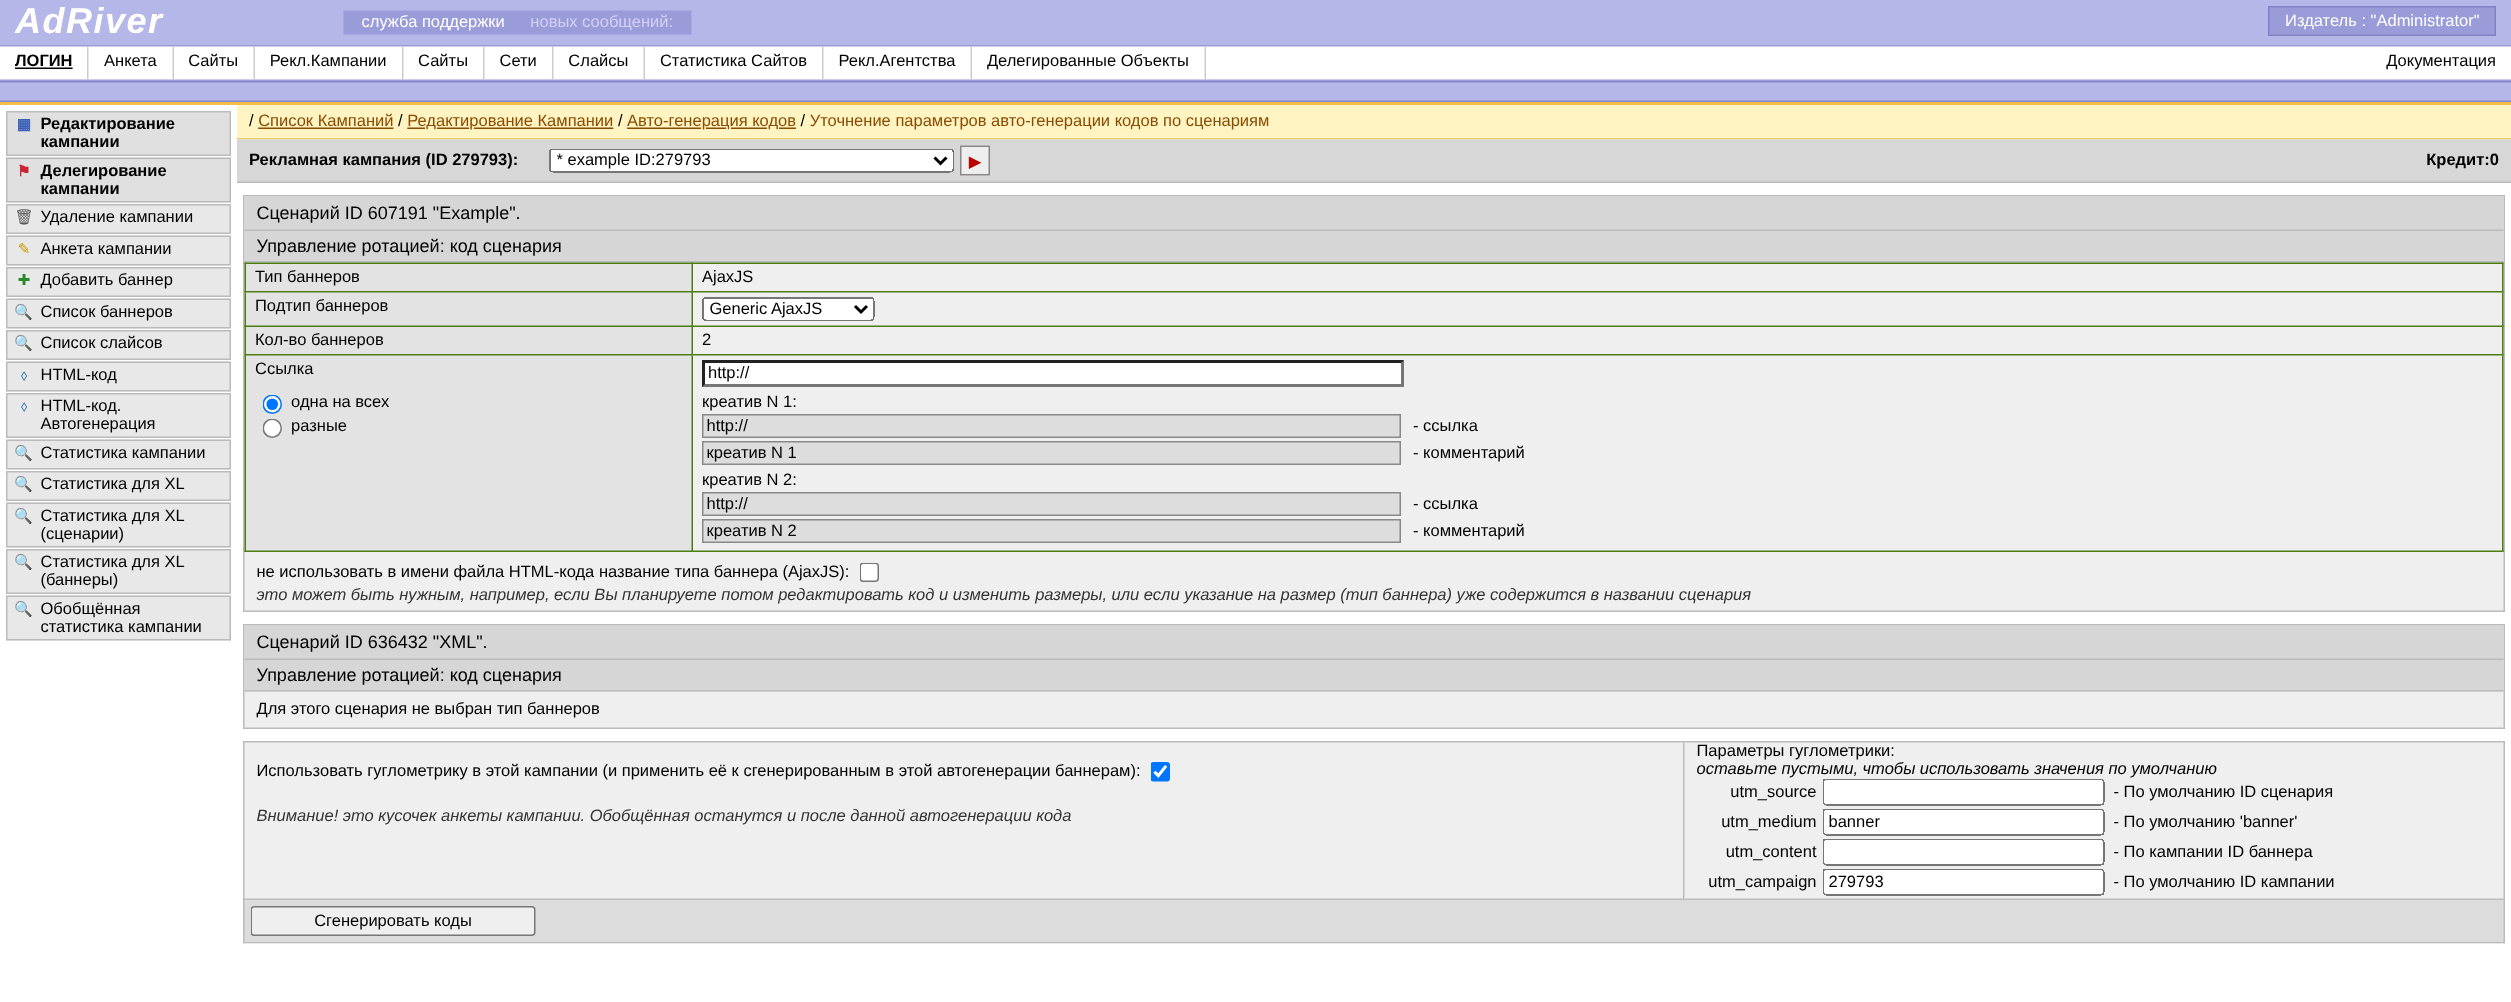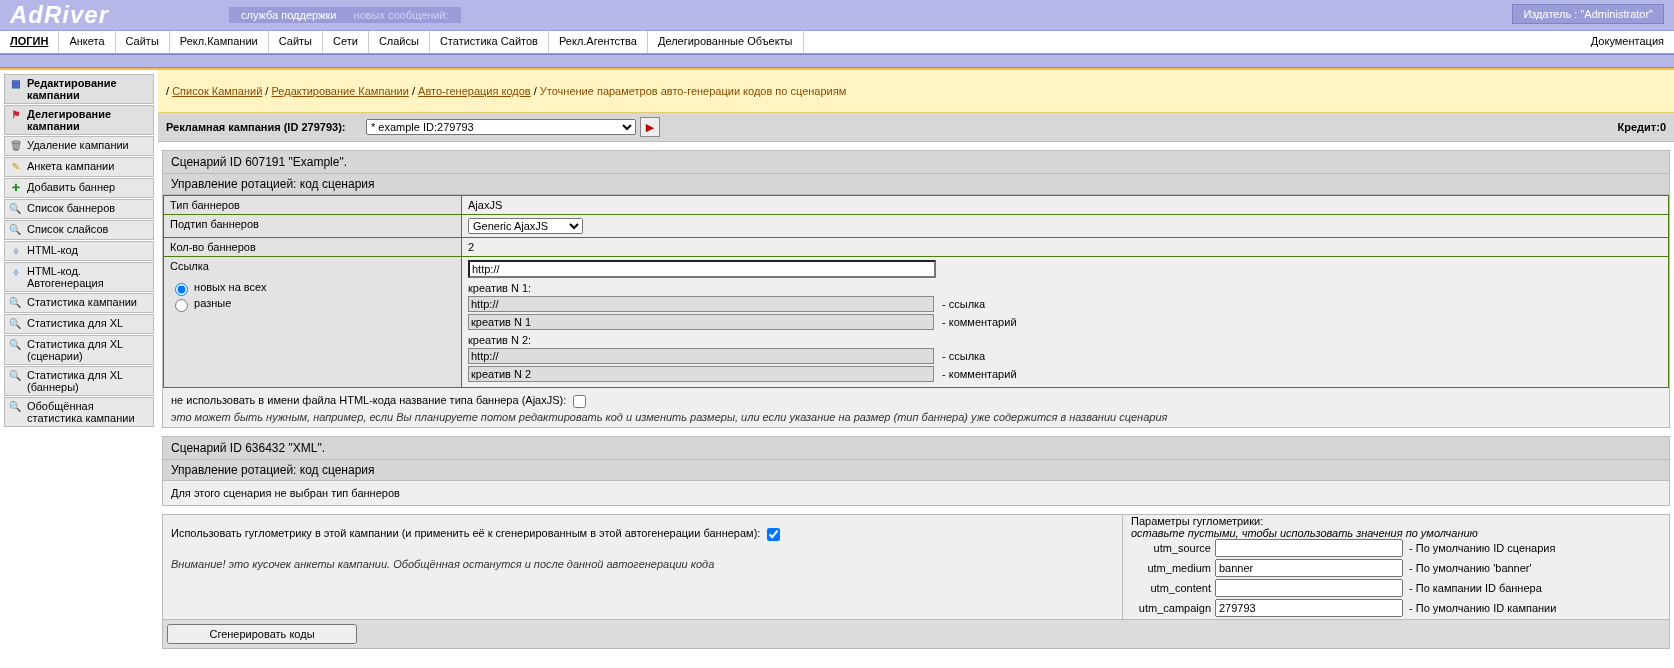--- a/index.html
+++ b/index.html
@@ -14,21 +14,21 @@
   .mainmenu .spacer{flex:1;border-right:none}
   .mainmenu .last{border-right:none}
   .separator{height:12px;background:#b5b7e8;border-top:1px solid #8587cc;border-bottom:1px solid #8587cc}
   .layout{display:flex;align-items:flex-start}
   .sidebar{width:150px;flex:0 0 150px;padding:4px;border-top:2px solid #f7bd4a}
   .side-item{display:flex;align-items:flex-start;background:#e8e8e8;border:1px solid #bbb;margin-bottom:1px;padding:2px 4px;cursor:pointer;font-size:11px}
   .side-item.active{font-weight:bold;background:#e0e0e0}
   .side-item .ic{width:14px;height:14px;display:inline-block;margin-right:4px;flex-shrink:0;text-align:center;font-size:10px;line-height:14px}
   .side-item span.lbl{display:inline-block}
   .content{flex:1;min-width:0}
-  .crumbs{background:#fff4c2;border-top:2px solid #f7bd4a;border-bottom:1px solid #e6cb6e;padding:15px 8px;font-size:11px}
+  .crumbs{background:#fff4c2;border-top:2px solid #f7bd4a;border-bottom:1px solid #e6cb6e;padding:5px 8px;font-size:11px}
   .crumbs a{color:#8b4b00;text-decoration:underline;cursor:pointer}
   .crumbs .cur{color:#8b4b00}
   .headrow{background:#d7d7d7;padding:4px 8px;display:flex;align-items:center;border-bottom:1px solid #bbb}
   .headrow .title{font-weight:bold;width:200px}
   .headrow select{width:270px;font-size:11px}
   .headrow .go{width:18px;height:18px;border:1px solid #888;background:#eee;display:inline-flex;align-items:center;justify-content:center;margin-left:4px;cursor:pointer;color:#b00}
   .headrow .credit{margin-left:auto;font-weight:bold}
   .block{border:1px solid #bbb;margin:8px 4px 0 4px;background:#efefef}
   .block .sectitle{background:#d6d6d6;padding:4px 8px;font-size:12px;border-bottom:1px solid #bbb}
   .block .secsub{background:#d6d6d6;padding:3px 8px;font-size:12px;border-bottom:1px solid #bbb}
@@ -177,21 +177,21 @@
             </select>
           </td>
         </tr>
         <tr>
           <td class="k">Кол-во баннеров</td>
           <td>2</td>
         </tr>
         <tr>
           <td class="k">
             <div style="margin-bottom:8px">Ссылка</div>
-            <label><input type="radio" checked="" style=""> <span>новых на всех</span></label><br>
+            <label><input type="radio" checked="" style=""> <span>одна на всех</span></label><br>
             <label><input type="radio" style=""> <span>разные</span></label>
           </td>
           <td>
             <input class="linkinput" style="background: rgb(255, 255, 255);" value="http://">
             <span class="creative-lbl">креатив N 1:</span>
             <div class="creative-row">
               <input value="http://" style="">
               <span class="note">- ссылка</span>
             </div>
             <div class="creative-row">

